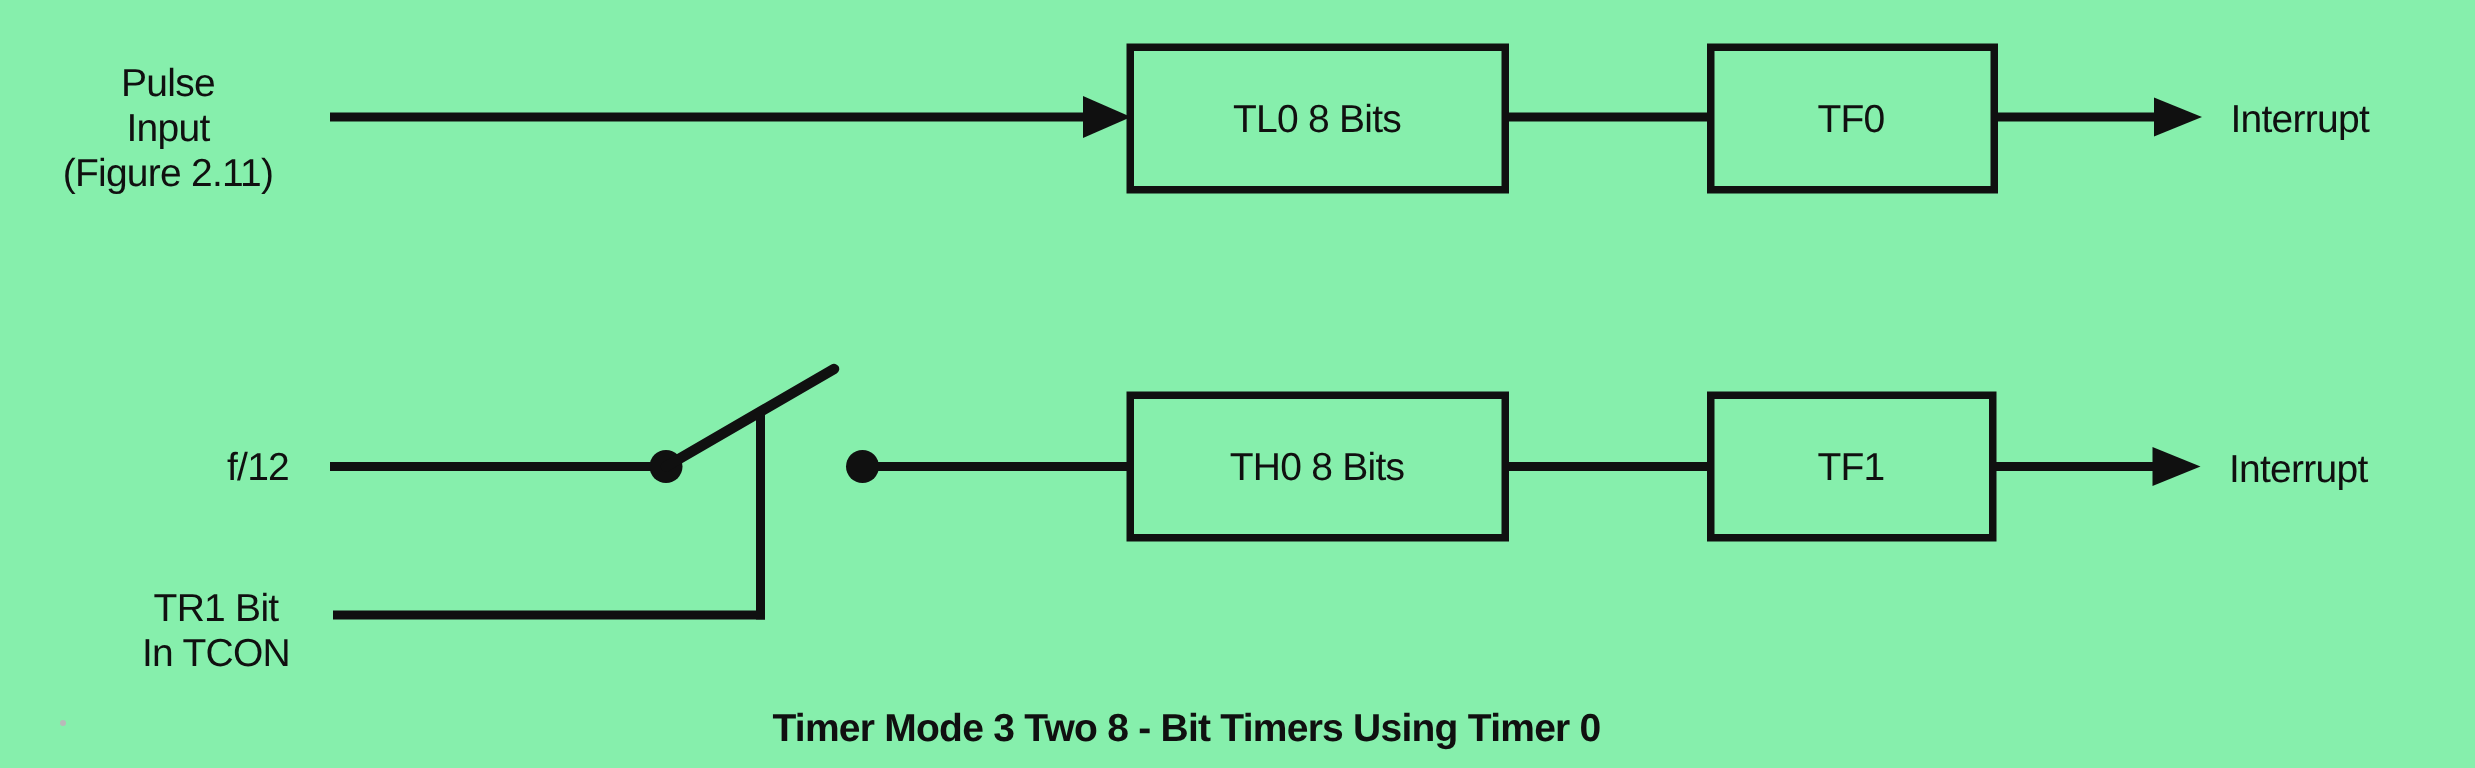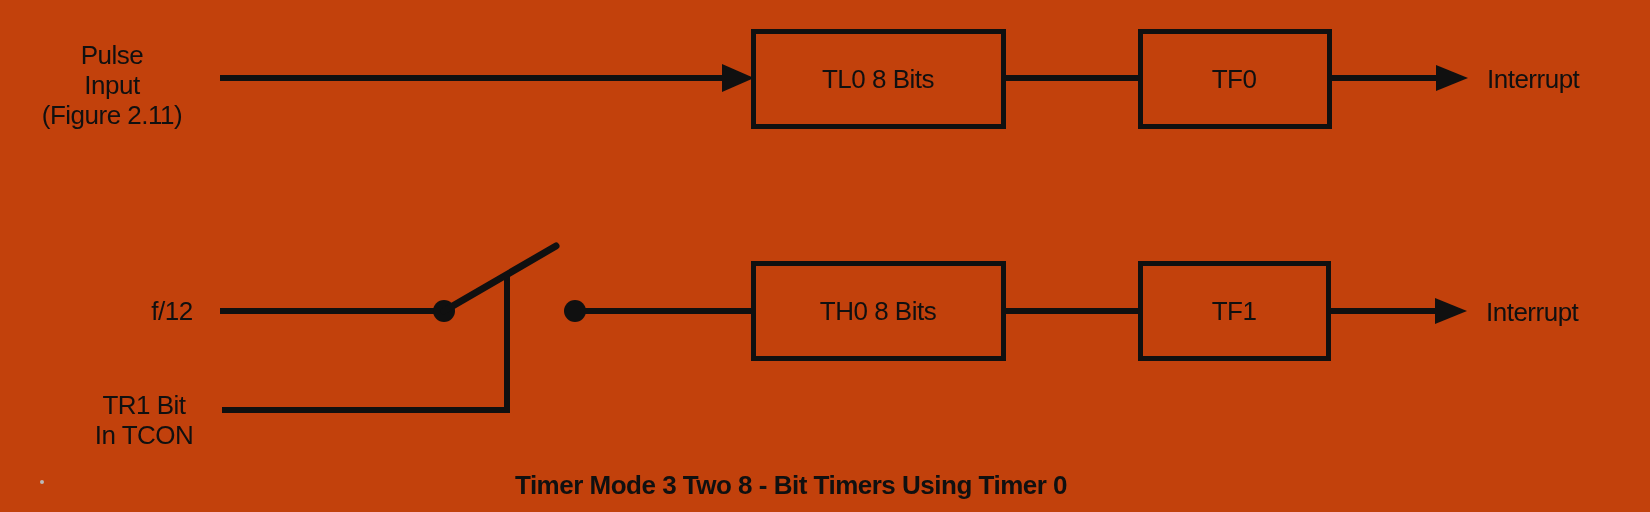--- a/index.html
+++ b/index.html
@@ -4,21 +4,21 @@
 <style>
   html, body {
     margin: 0;
     padding: 0;
     background: #ffffff;
   }
   .stage {
     position: relative;
     width: 1650px;
     height: 512px;
-    background: #c2410c;
+    background: #86efac;
     overflow: hidden;
   }
   svg text {
     font-family: "Liberation Sans", sans-serif;
     font-size: 26px;
     letter-spacing: -0.5px;
     fill: #101010;
   }
   svg text.caption {
     font-weight: bold;

